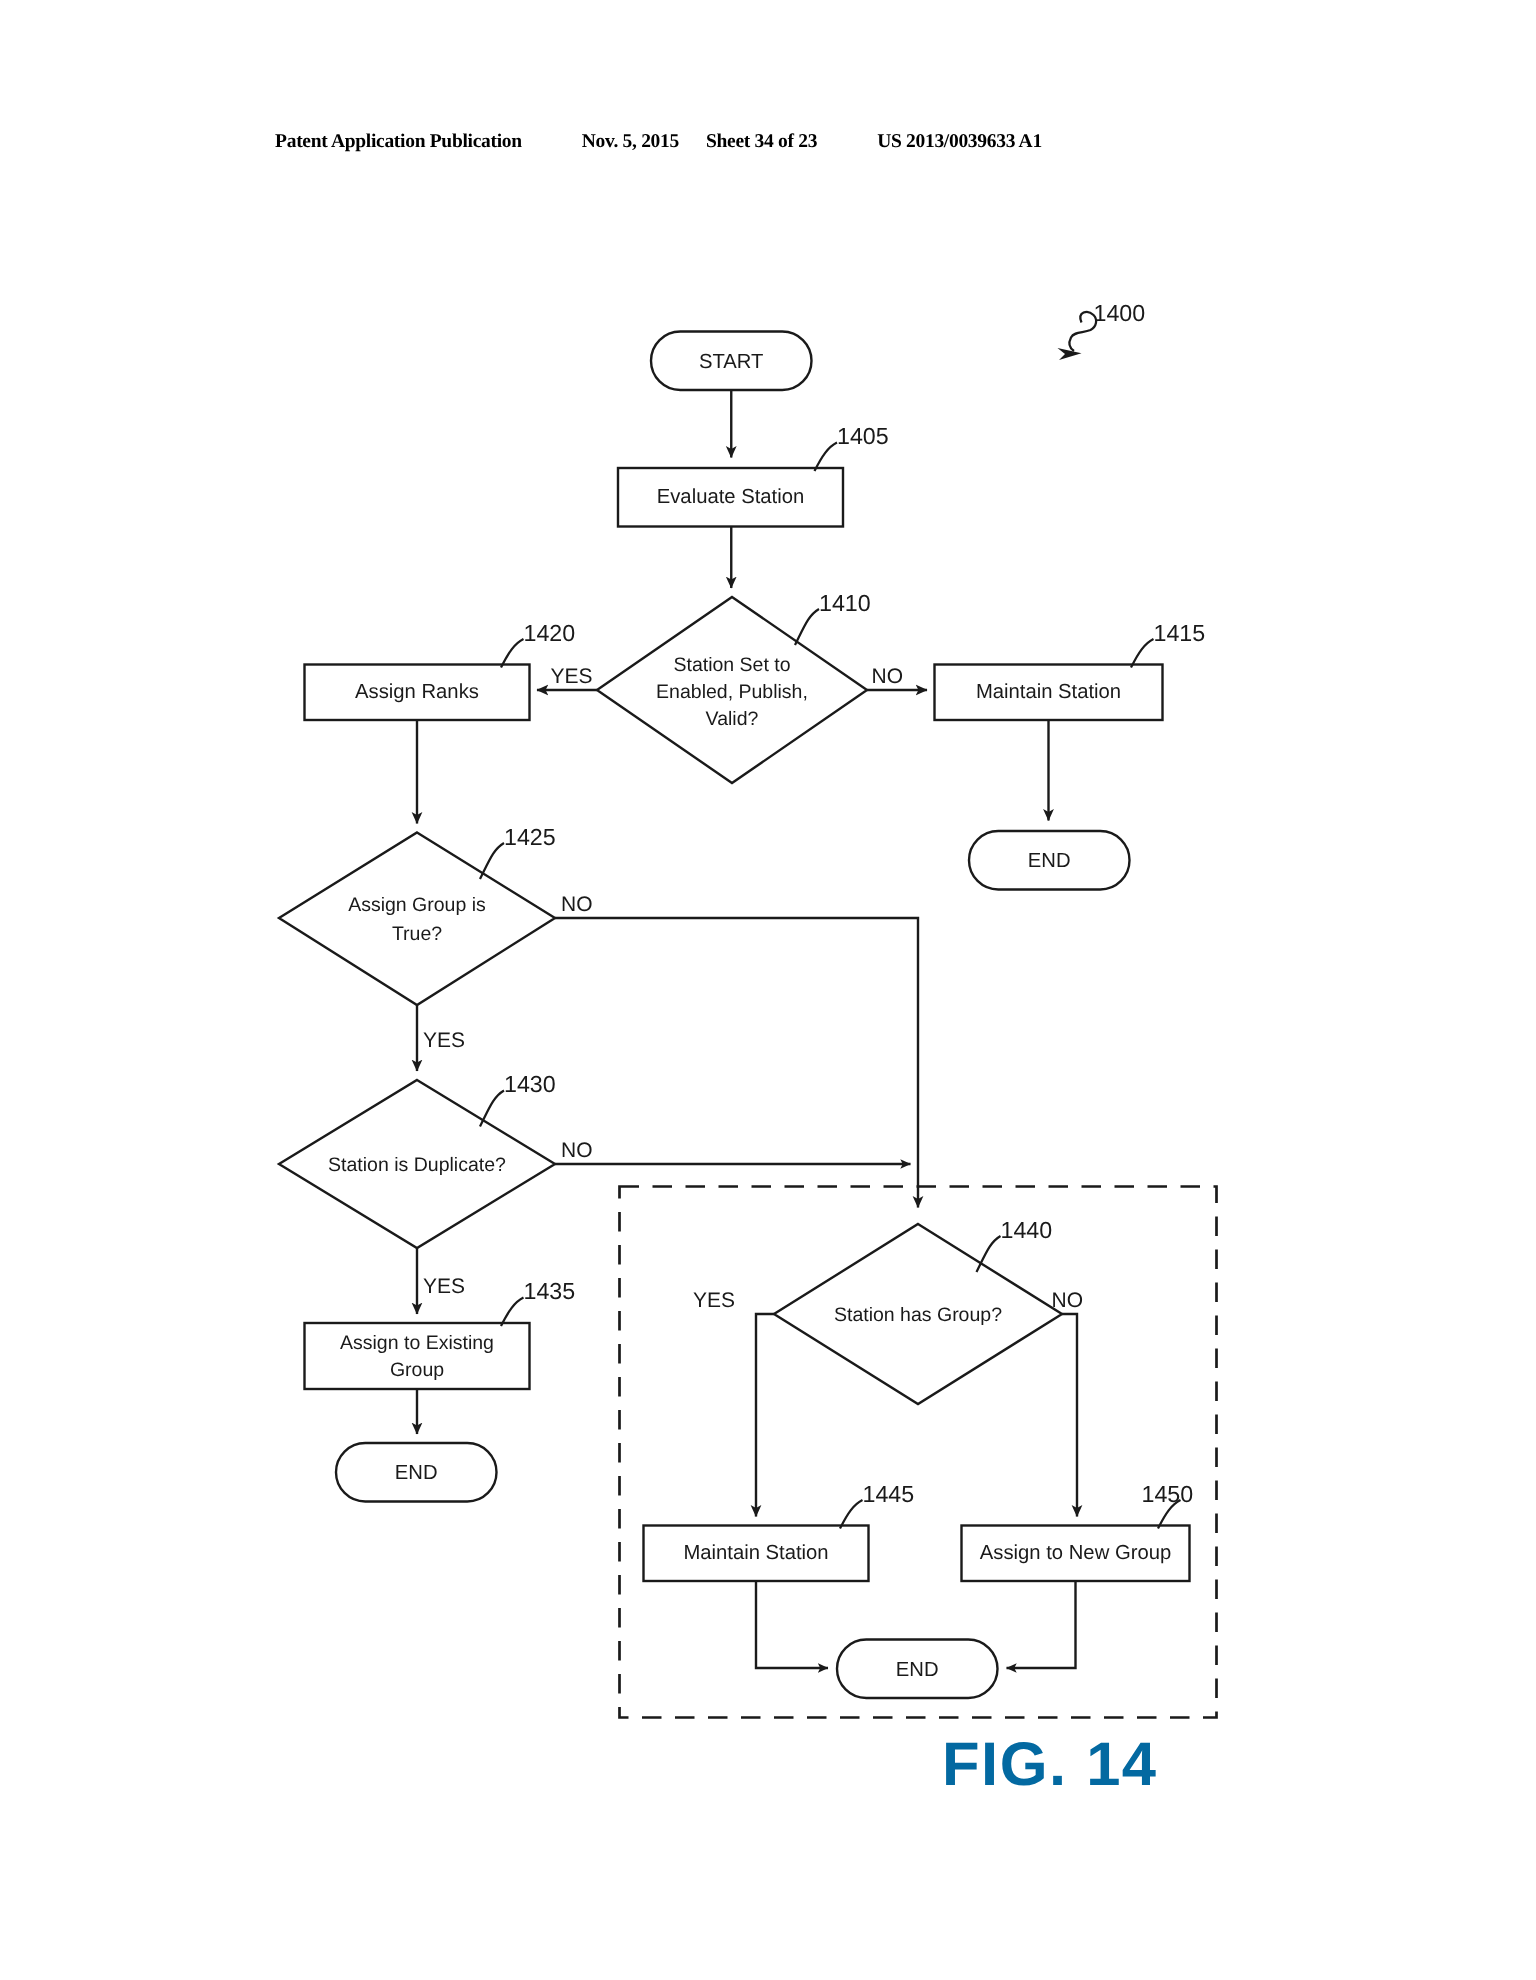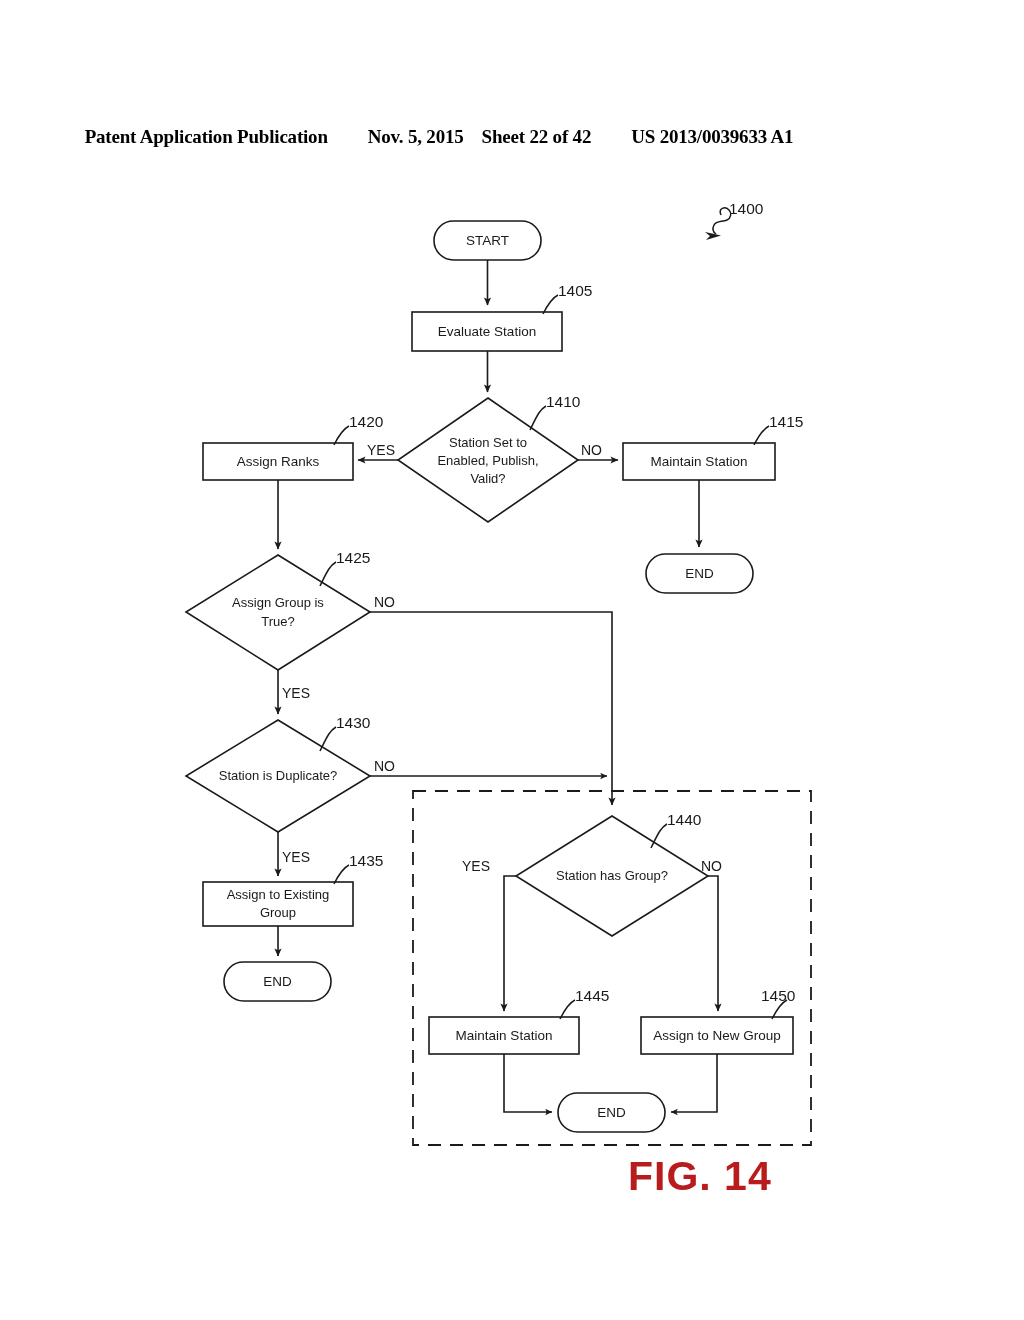--- a/index.html
+++ b/index.html
@@ -22,24 +22,23 @@
     position: absolute;
     top: 86px;
     left: 0;
     width: 878px;
     height: 28px;
     display: flex;
     align-items: baseline;
     justify-content: center;
     font-family: "Liberation Serif", serif;
     font-weight: bold;
-    font-size: 19px;
+    font-size: 13px;
     letter-spacing: -0.2px;
     white-space: nowrap;
-    margin-top: 40px;
   }
   #page-header .hdr-pub { margin-right: 40px; }
   #page-header .hdr-date { margin-right: 18px; }
   #page-header .hdr-sheet { margin-right: 40px; }
   #page-header .hdr-patno { }
 
   
   #figure-canvas {
     position: absolute;
     top: 0;
@@ -95,31 +94,31 @@
     stroke-dasharray: 13 9;
   }
   #fig-caption {
     position: absolute;
     left: 628px;
     top: 1153px;
     font-family: "Liberation Sans", sans-serif;
     font-weight: bold;
     font-size: 41px;
     letter-spacing: 1px;
-    color: #b91c1c;
+    color: #0369a1;
     white-space: nowrap;
   }
 </style>
 </head>
 <body>
 
 <div id="page-header">
   <span class="hdr-pub">Patent Application Publication</span>
   <span class="hdr-date">Nov. 5, 2015</span>
-  <span class="hdr-sheet">Sheet 22 of 42</span>
+  <span class="hdr-sheet">Sheet 34 of 23</span>
   <span class="hdr-patno">US 2013/0039633 A1</span>
 </div>
 
 <div id="figure-canvas">
 <svg width="1024" height="1320" viewBox="0 0 1024 1320" xmlns="http://www.w3.org/2000/svg">
   <defs>
     <marker id="arrowhead" markerWidth="9" markerHeight="9" refX="7.6" refY="4" orient="auto" markerUnits="userSpaceOnUse">
       <path d="M0,0.4 L8,4 L0,7.6 L1.9,4 Z" fill="#1a1a1a"></path>
     </marker>
     <marker id="arrowhead-sm" markerWidth="8" markerHeight="8" refX="6.8" refY="3.5" orient="auto" markerUnits="userSpaceOnUse">

